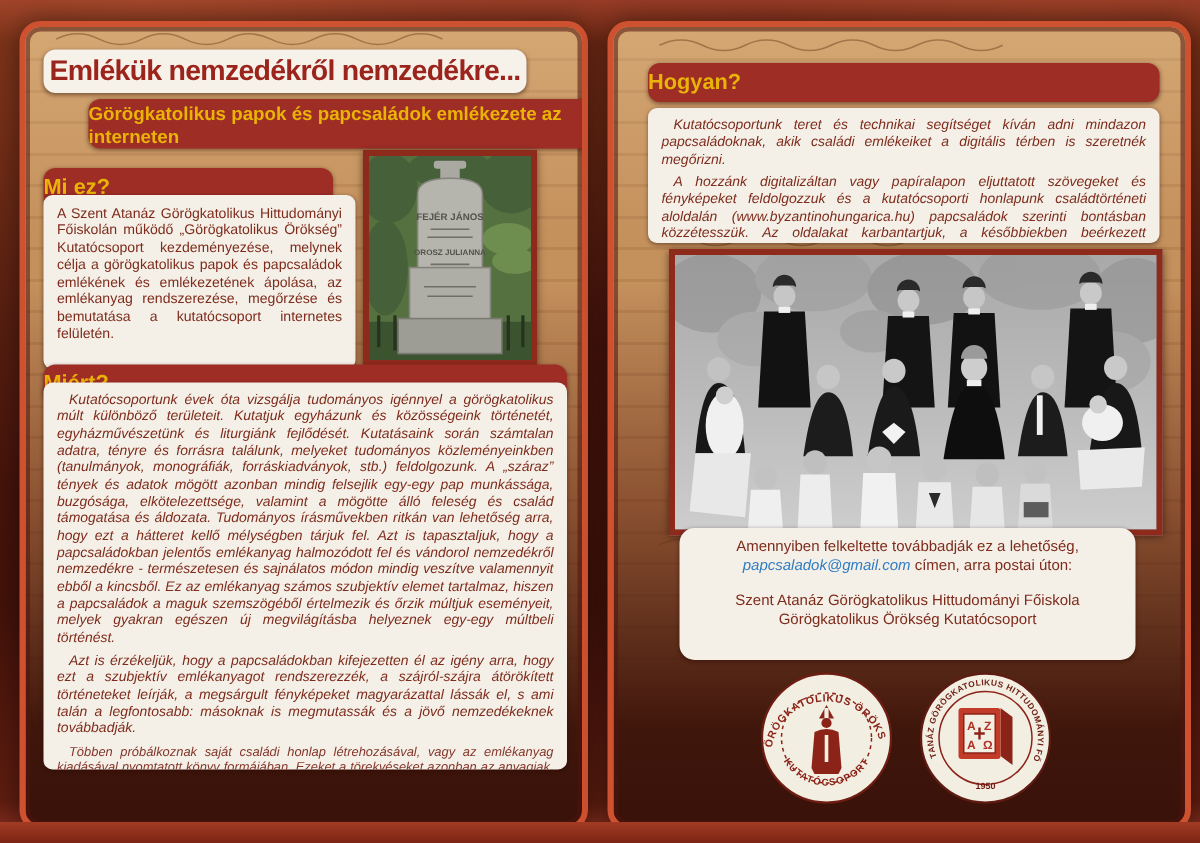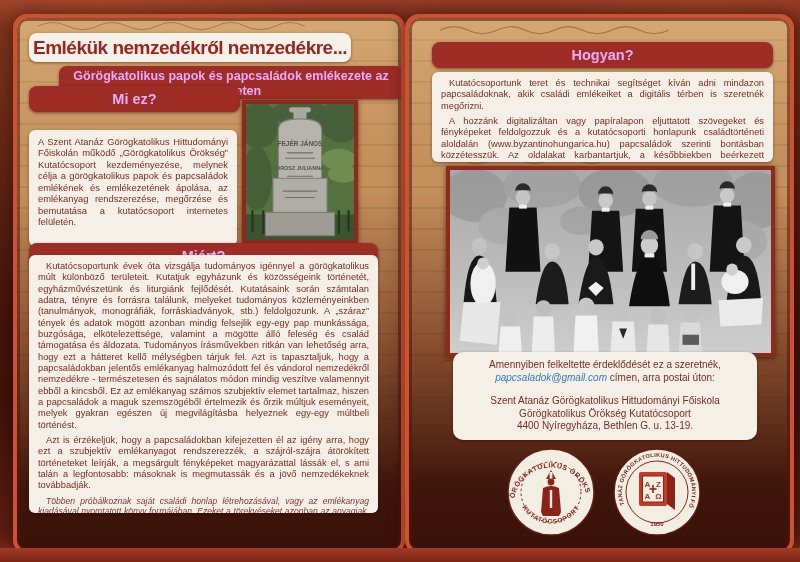--- a/index.html
+++ b/index.html
@@ -23,27 +23,27 @@
     position:absolute;top:14px;height:532px;
     border:4px solid #ce5130;border-radius:14px;
     box-shadow:inset 0 0 0 3px rgba(80,20,12,.55), 0 0 18px rgba(0,0,0,.45);
     background:
       linear-gradient(180deg, rgba(255,228,175,.28) 0%, rgba(255,220,170,0) 26%),
       linear-gradient(180deg, rgba(92,30,14,0) 32%, rgba(92,30,14,.55) 60%, rgba(58,17,8,.96) 88%, rgba(54,15,8,.98) 100%),
       repeating-linear-gradient(180deg, rgba(120,70,30,.16) 0 2px, rgba(0,0,0,0) 2px 21px),
       #c4905c;
     overflow:hidden;
   }
-  .panel-left{left:13px;width:371px;padding-left:13px;}
+  .panel-left{left:13px;width:371px;}
   .panel-right{left:405px;width:381px;}
   .scribbles{position:absolute;left:0;top:0;width:100%;height:100%;}
 
   .crimson-box{
     position:absolute;background:#9e2d26;border-radius:8px;
-    color:#f0abfc;text-align:center;font-weight:bold;
+    color:#eab308;text-align:left;font-weight:bold;
     box-shadow:0 1px 3px rgba(40,8,4,.5);
   }
   .white-box{
     position:absolute;background:#f4f0e8;border-radius:6px;
     color:#7e2b1b;box-shadow:0 1px 3px rgba(40,8,4,.45);
   }
   .title-box{
     position:absolute;left:12px;top:15px;width:322px;height:29px;
     background:#f6f2ea;border-radius:8px;
     color:#9b241c;font-weight:bold;font-size:19px;letter-spacing:-0.5px;
@@ -52,21 +52,21 @@
   }
   .subtitle-box{
     left:42px;top:48px;width:344px;height:30px;
     font-size:12.5px;line-height:1.2;padding-top:3px;
   }
   .section-header{font-size:14.5px;line-height:26px;}
   .body-text{
     font-size:9.3px;line-height:1.22;text-align:justify;
     padding:6px 9px;box-sizing:border-box;overflow:hidden;
   }
-  .body-text p{margin:0 0 4px 0;text-indent:8px;}
+  .body-text p{margin:0 0 4px 0;text-indent:8px;font-style:italic;}
   .body-text p:last-child{margin-bottom:0;}
   .footnote{font-style:italic;font-size:8.6px;color:#84362a;}
   .photo-frame{
     position:absolute;border:4px solid #8e2a1c;box-shadow:0 1px 5px rgba(30,6,3,.6);
     background:#9a9a9a;overflow:hidden;
   }
   .contact-box{
     left:44px;top:334px;width:304px;height:88px;border-radius:10px;
     font-size:10px;line-height:1.26;text-align:center;padding-top:7px;box-sizing:border-box;
   }
@@ -90,21 +90,21 @@
         <path d="M240,165 q10,-6 20,0 t20,0 t20,0"></path>
         <path d="M238,200 q10,-6 20,0 t20,0 t20,0 t20,0"></path>
         <path d="M20,238 q14,-7 28,0 t28,0 t28,0 t28,0"></path>
       </g>
     </svg>
 
     <div class="title-box">Emlékük nemzedékről nemzedékre...</div>
 
     <div class="crimson-box subtitle-box">Görögkatolikus papok és papcsaládok emlékezete az interneten</div>
 
-    <div class="crimson-box section-header" style="left:12px;top:68px;width:211px;height:26px;">Mi ez?</div>
+    <div class="crimson-box section-header" style="left:12px;top:94px;width:193px;height:26px;">Mi ez?</div>
 
     <div class="white-box body-text" style="left:12px;top:112px;width:208px;height:116px;font-size:9.4px;">A Szent Atanáz Görögkatolikus Hittudományi Főiskolán működő „Görögkatolikus Örökség” Kutatócsoport kezdeményezése, melynek célja a görögkatolikus papok és papcsaládok emlékének és emlékezetének ápolása, az emlékanyag rendszerezése, megőrzése és bemutatása a kutatócsoport internetes felületén.</div>
 
     <div class="photo-frame" style="left:225px;top:82px;width:108px;height:136px;">
       <svg viewBox="0 0 100 128" width="100%" height="100%" preserveAspectRatio="none">
         <rect x="0" y="0" width="100" height="128" fill="#55713f"></rect>
         <g fill="#46613a">
           <ellipse cx="12" cy="20" rx="18" ry="22"></ellipse>
             <ellipse cx="88" cy="16" rx="20" ry="20"></ellipse>
           <ellipse cx="50" cy="8" rx="26" ry="12"></ellipse>
@@ -278,25 +278,24 @@
           <g>
               <circle cx="247" cy="142" r="8" fill="#c2c2c2"></circle>
               <path d="M237,150 L257,150 L259,180 L235,180 Z" fill="#dadada"></path>
              <rect x="239" y="162" width="17" height="10" fill="#5c5c5c"></rect>
             </g>
         </g>
       </svg>
     </div>
 
     <div class="white-box contact-box">
-      <div>Amennyiben felkeltette érdeklődését ez a szeretnék,</div>
+      <div>Amennyiben felkeltette továbbadják ez a lehetőség,</div>
       <div><span class="email">papcsaladok@gmail.com</span><span> címen, arra postai úton:</span></div>
       <div class="addr">Szent Atanáz Görögkatolikus Hittudományi Főiskola</div>
       <div>Görögkatolikus Örökség Kutatócsoport</div>
-      <div>4400 Nyíregyháza, Bethlen G. u. 13-19.</div>
     </div>
 
     <div class="seal" style="left:98px;top:430px;">
       <svg viewBox="0 0 88 88">
         <circle cx="44" cy="44" r="43" fill="#f2eee2" stroke="#6e1d13" stroke-width="1.5"></circle>
         <circle cx="44" cy="44" r="30" fill="none" stroke="#8c2318" stroke-width="1" stroke-dasharray="2.5,2.5"></circle>
         <defs>
           <path id="sealArcTop1" d="M 8,48 A 37,37 0 0 1 80,48"></path>
           <path id="sealArcBot1" d="M 13,54 A 33,33 0 0 0 75,54"></path>
         </defs>

